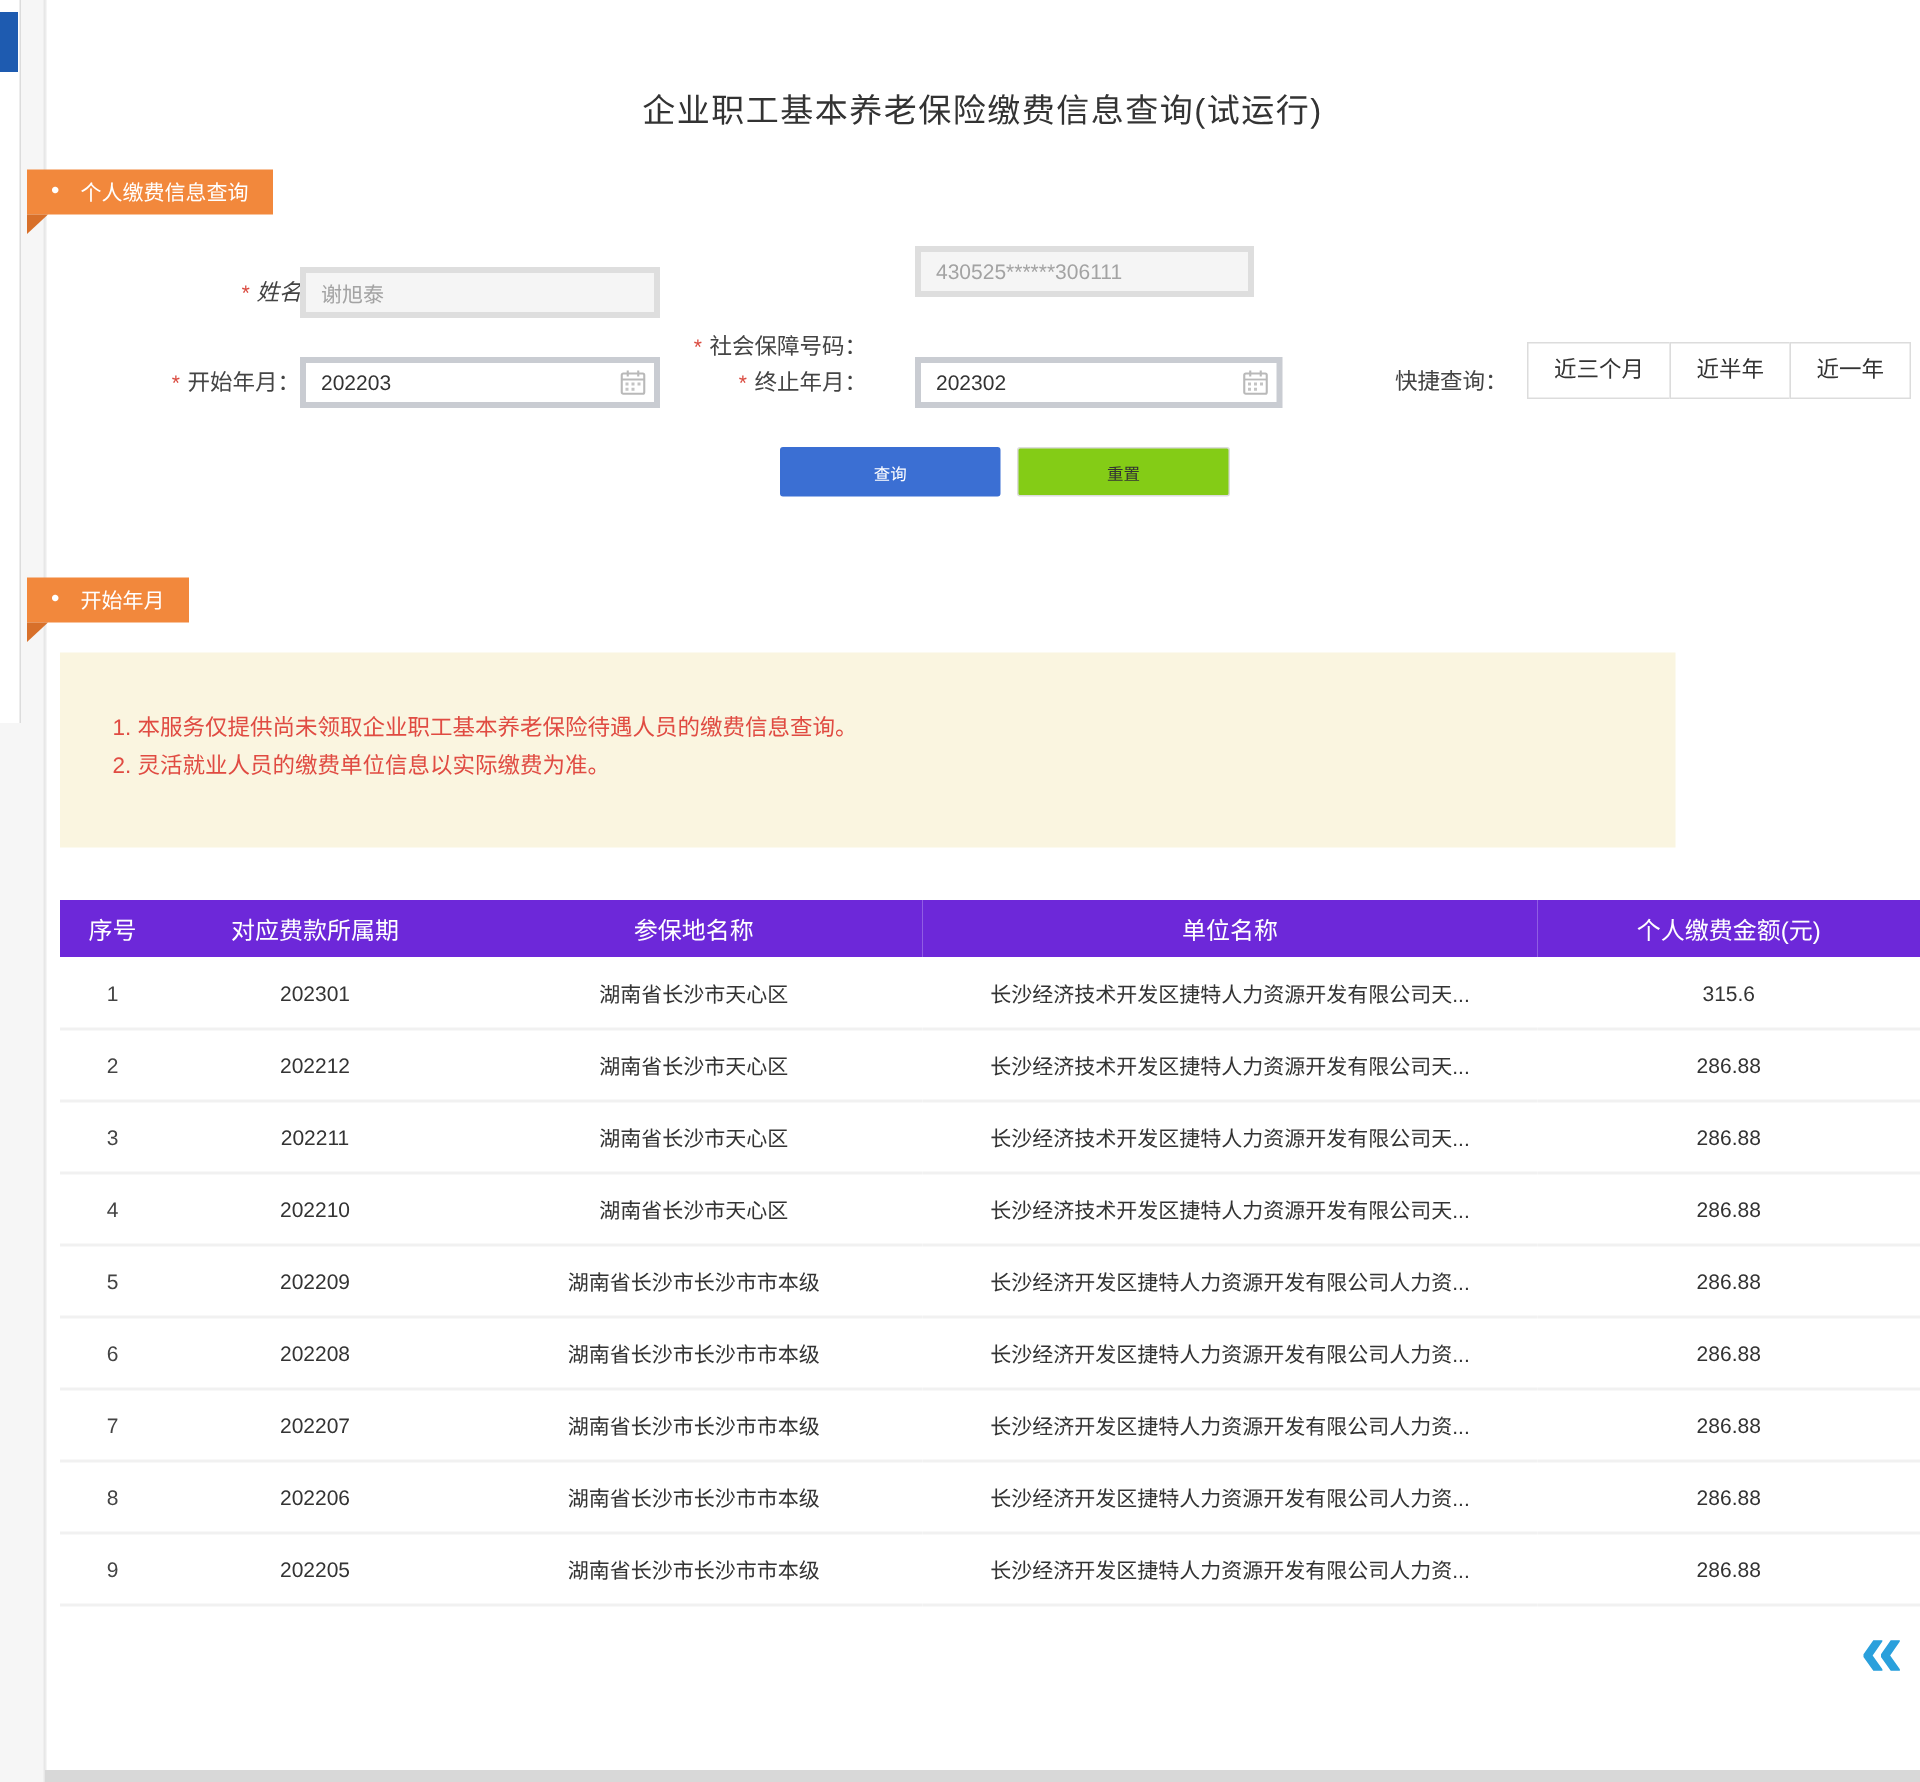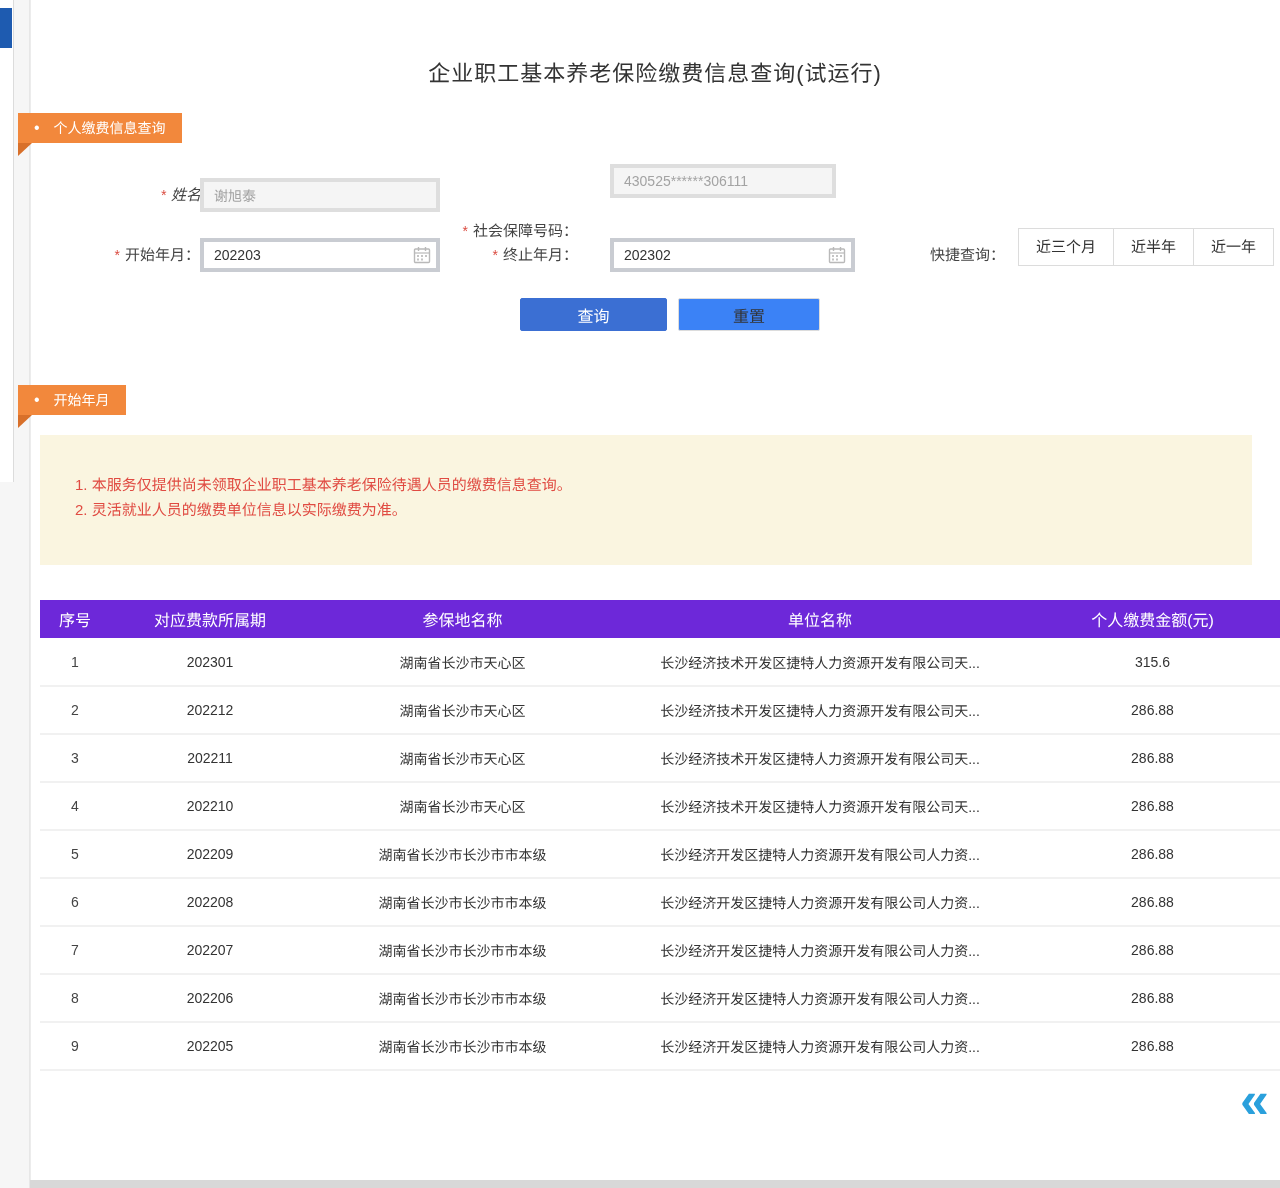--- a/index.html
+++ b/index.html
@@ -41,26 +41,26 @@
   .date-wrap { position:absolute; height:34px; }
   .date-wrap .f-input { position:absolute; left:0; top:0; width:100%; padding-right:34px; border-color:#c9ccd2; }
   .cal-icon { position:absolute; right:9px; top:8px; width:18px; height:18px; cursor:pointer; }
 
   .quick-label { position:absolute; left:930px; top:238px; height:34px; line-height:34px; font-size:15px; color:#444; }
   .quick-group { position:absolute; left:1018px; top:228px; display:flex; }
   .quick-btn { height:38px; line-height:36px; padding:0 17px; font-size:15px; color:#333; background:#fff;
                border:1px solid #dcdcdc; margin-left:-1px; cursor:pointer; font-family:inherit; white-space:nowrap; }
   .quick-btn:first-child { margin-left:0; }
 
-  .btn { position:absolute; top:298px; height:33px; font-size:16px; cursor:pointer; font-family:inherit; }
+  .btn { position:absolute; top:298px; height:33px; font-size:11px; cursor:pointer; font-family:inherit; }
   .btn-query { left:520px; width:147px; background:#3B6FD3; color:#fff; border:1px solid #3B6FD3; border-radius:2px; }
-  .btn-reset { left:678px; width:142px; background:#3b82f6; color:#333; border:1px solid #dcdcdc; border-radius:2px; }
-
-  
-  .notice { position:absolute; left:40px; top:435px; width:1212px; height:130px; background:#FAF5E0; }
+  .btn-reset { left:678px; width:142px; background:#84cc16; color:#333; border:1px solid #dcdcdc; border-radius:2px; }
+
+  
+  .notice { position:absolute; left:40px; top:435px; width:1077px; height:130px; background:#FAF5E0; }
   .notice-line { position:absolute; left:35px; font-size:15px; color:#E04B42; white-space:nowrap; }
   .notice-line.l1 { top:38px; }
   .notice-line.l2 { top:63px; }
 
   
   .tbl { position:absolute; left:40px; top:600px; width:1240px; border-collapse:collapse; table-layout:fixed; }
   .tbl th { background:#6d28d9; color:#fff; font-weight:normal; font-size:16px; height:38px; text-align:center; }
   .tbl td { height:48px; text-align:center; font-size:14px; color:#333; background:#fff;
             border-bottom:2px solid #f1f1f1; white-space:nowrap; overflow:hidden; }
   .tbl tr td:first-child { color:#444; }

